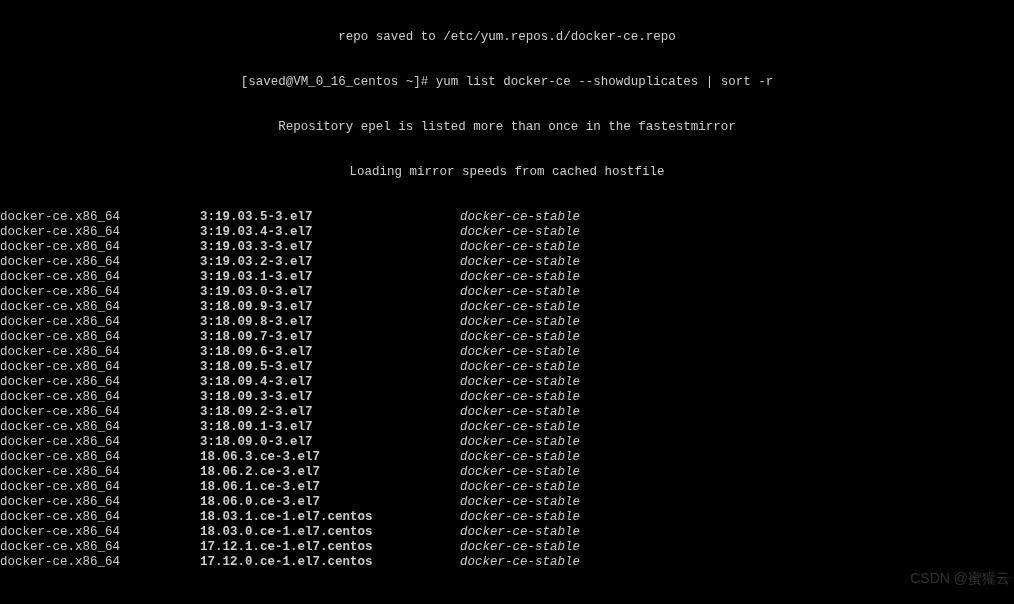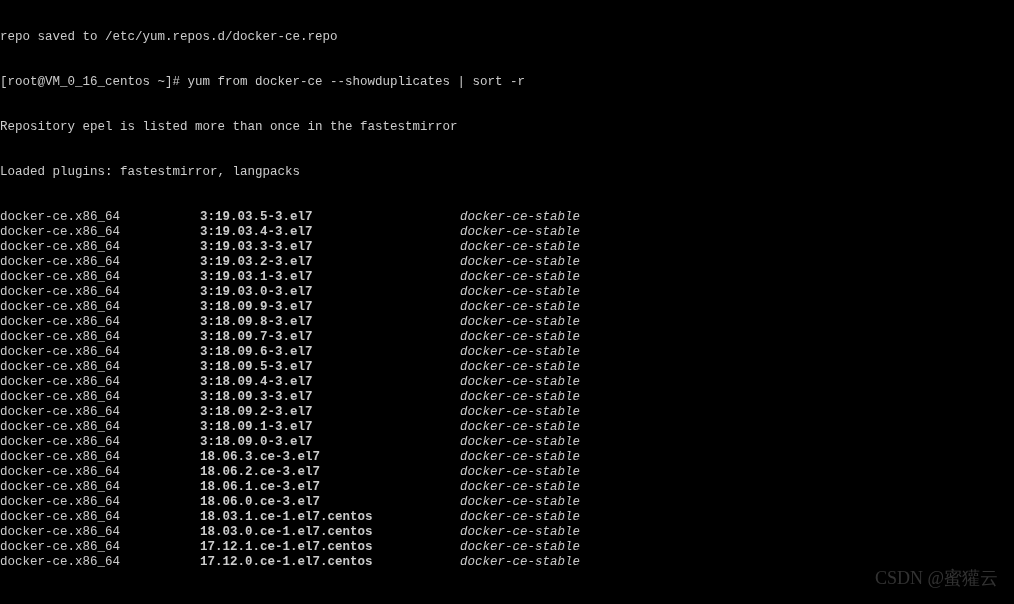--- a/index.html
+++ b/index.html
@@ -12,44 +12,44 @@
     line-height: 15px;
     width: 1014px;
     height: 604px;
     overflow: hidden;
     position: relative;
   }
   .term {
     white-space: pre;
     padding: 0;
   }
-  .line { display: block; }
+  .line { display: block; text-align: center; }
   .prompt-user { color: #ccc; }
   .row {
     display: flex;
   }
   .col-pkg { width: 200px; flex: none; }
   .col-ver { width: 260px; flex: none; font-weight: bold; }
   .col-repo { flex: none; font-style: italic; }
   .watermark {
     position: absolute;
-    right: 16px;
+    right: 4px;
     bottom: 18px;
     color: rgba(200,200,200,0.25);
-    font-family: Liberation Serif, serif;
-    font-size: 18px;
+    font-family: Liberation Sans, sans-serif;
+    font-size: 14px;
     pointer-events: none;
   }
 </style>
 </head>
 <body>
 
 <div class="term">
   <span class="line">repo saved to /etc/yum.repos.d/docker-ce.repo</span>
-  <span class="line"><span class="prompt-user">[root@VM_0_16_centos ~]# </span><span>yum from docker-ce --showduplicates | sort -r</span></span>
+  <span class="line"><span class="prompt-user">[saved@VM_0_16_centos ~]# </span><span>yum list docker-ce --showduplicates | sort -r</span></span>
   <span class="line">Repository epel is listed more than once in the fastestmirror</span>
-  <span class="line">Loaded plugins: fastestmirror, langpacks</span>
+  <span class="line">Loading mirror speeds from cached hostfile</span>
   <div id="pkg-rows"><div class="row"><span class="col-pkg">docker-ce.x86_64</span><span class="col-ver">3:19.03.5-3.el7</span><span class="col-repo">docker-ce-stable</span></div><div class="row"><span class="col-pkg">docker-ce.x86_64</span><span class="col-ver">3:19.03.4-3.el7</span><span class="col-repo">docker-ce-stable</span></div><div class="row"><span class="col-pkg">docker-ce.x86_64</span><span class="col-ver">3:19.03.3-3.el7</span><span class="col-repo">docker-ce-stable</span></div><div class="row"><span class="col-pkg">docker-ce.x86_64</span><span class="col-ver">3:19.03.2-3.el7</span><span class="col-repo">docker-ce-stable</span></div><div class="row"><span class="col-pkg">docker-ce.x86_64</span><span class="col-ver">3:19.03.1-3.el7</span><span class="col-repo">docker-ce-stable</span></div><div class="row"><span class="col-pkg">docker-ce.x86_64</span><span class="col-ver">3:19.03.0-3.el7</span><span class="col-repo">docker-ce-stable</span></div><div class="row"><span class="col-pkg">docker-ce.x86_64</span><span class="col-ver">3:18.09.9-3.el7</span><span class="col-repo">docker-ce-stable</span></div><div class="row"><span class="col-pkg">docker-ce.x86_64</span><span class="col-ver">3:18.09.8-3.el7</span><span class="col-repo">docker-ce-stable</span></div><div class="row"><span class="col-pkg">docker-ce.x86_64</span><span class="col-ver">3:18.09.7-3.el7</span><span class="col-repo">docker-ce-stable</span></div><div class="row"><span class="col-pkg">docker-ce.x86_64</span><span class="col-ver">3:18.09.6-3.el7</span><span class="col-repo">docker-ce-stable</span></div><div class="row"><span class="col-pkg">docker-ce.x86_64</span><span class="col-ver">3:18.09.5-3.el7</span><span class="col-repo">docker-ce-stable</span></div><div class="row"><span class="col-pkg">docker-ce.x86_64</span><span class="col-ver">3:18.09.4-3.el7</span><span class="col-repo">docker-ce-stable</span></div><div class="row"><span class="col-pkg">docker-ce.x86_64</span><span class="col-ver">3:18.09.3-3.el7</span><span class="col-repo">docker-ce-stable</span></div><div class="row"><span class="col-pkg">docker-ce.x86_64</span><span class="col-ver">3:18.09.2-3.el7</span><span class="col-repo">docker-ce-stable</span></div><div class="row"><span class="col-pkg">docker-ce.x86_64</span><span class="col-ver">3:18.09.1-3.el7</span><span class="col-repo">docker-ce-stable</span></div><div class="row"><span class="col-pkg">docker-ce.x86_64</span><span class="col-ver">3:18.09.0-3.el7</span><span class="col-repo">docker-ce-stable</span></div><div class="row"><span class="col-pkg">docker-ce.x86_64</span><span class="col-ver">18.06.3.ce-3.el7</span><span class="col-repo">docker-ce-stable</span></div><div class="row"><span class="col-pkg">docker-ce.x86_64</span><span class="col-ver">18.06.2.ce-3.el7</span><span class="col-repo">docker-ce-stable</span></div><div class="row"><span class="col-pkg">docker-ce.x86_64</span><span class="col-ver">18.06.1.ce-3.el7</span><span class="col-repo">docker-ce-stable</span></div><div class="row"><span class="col-pkg">docker-ce.x86_64</span><span class="col-ver">18.06.0.ce-3.el7</span><span class="col-repo">docker-ce-stable</span></div><div class="row"><span class="col-pkg">docker-ce.x86_64</span><span class="col-ver">18.03.1.ce-1.el7.centos</span><span class="col-repo">docker-ce-stable</span></div><div class="row"><span class="col-pkg">docker-ce.x86_64</span><span class="col-ver">18.03.0.ce-1.el7.centos</span><span class="col-repo">docker-ce-stable</span></div><div class="row"><span class="col-pkg">docker-ce.x86_64</span><span class="col-ver">17.12.1.ce-1.el7.centos</span><span class="col-repo">docker-ce-stable</span></div><div class="row"><span class="col-pkg">docker-ce.x86_64</span><span class="col-ver">17.12.0.ce-1.el7.centos</span><span class="col-repo">docker-ce-stable</span></div></div>
   
   
 </div>
 
 <div class="watermark">CSDN @蜜獾云</div>
 
 </body></html>

